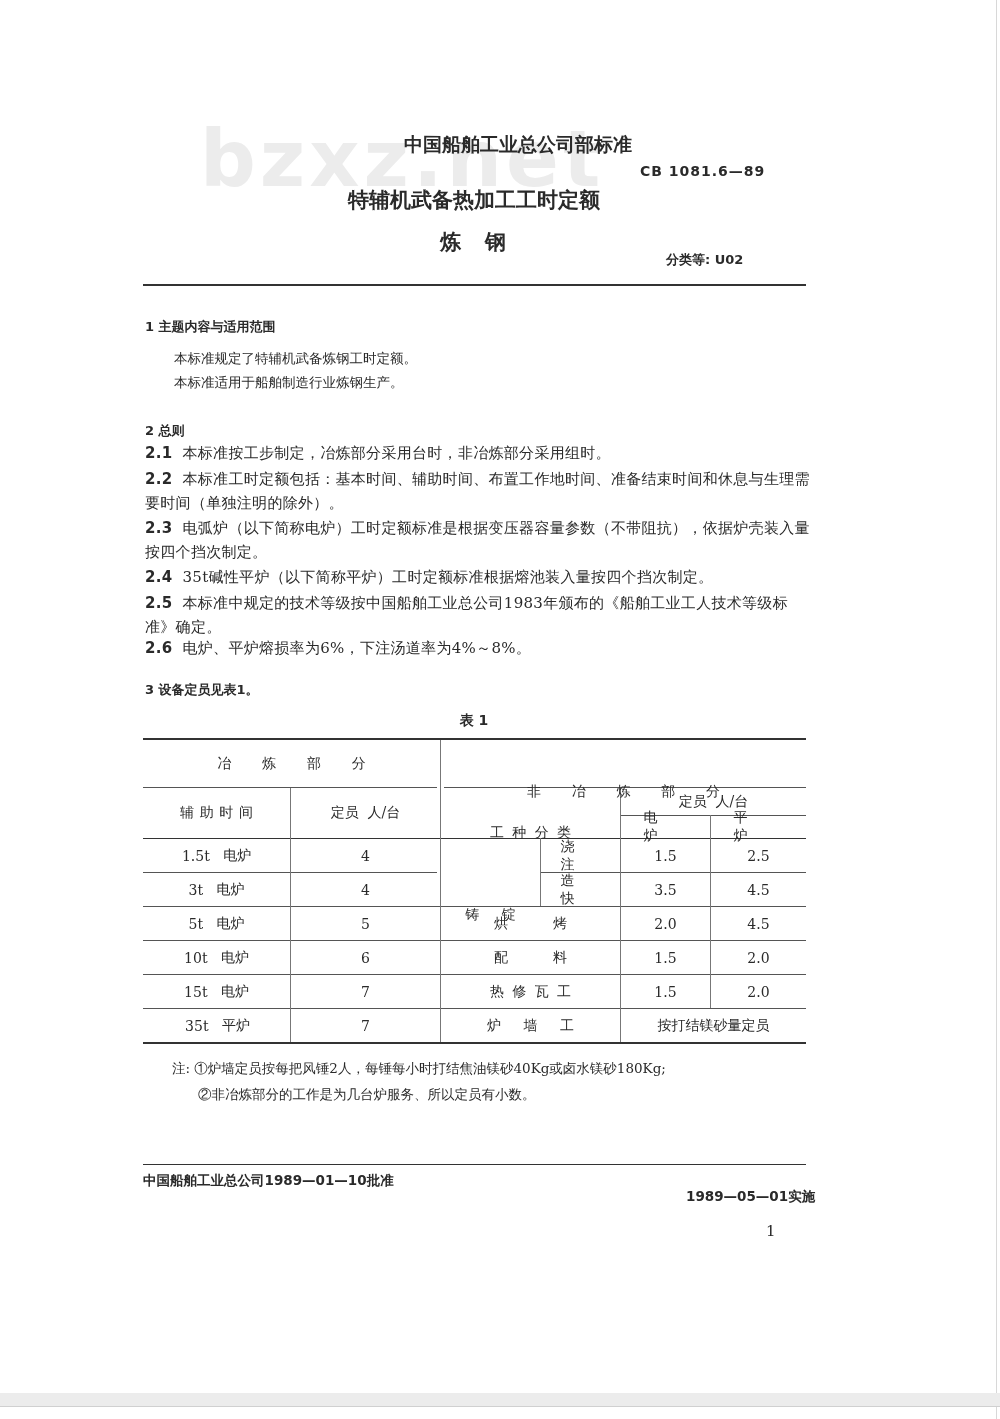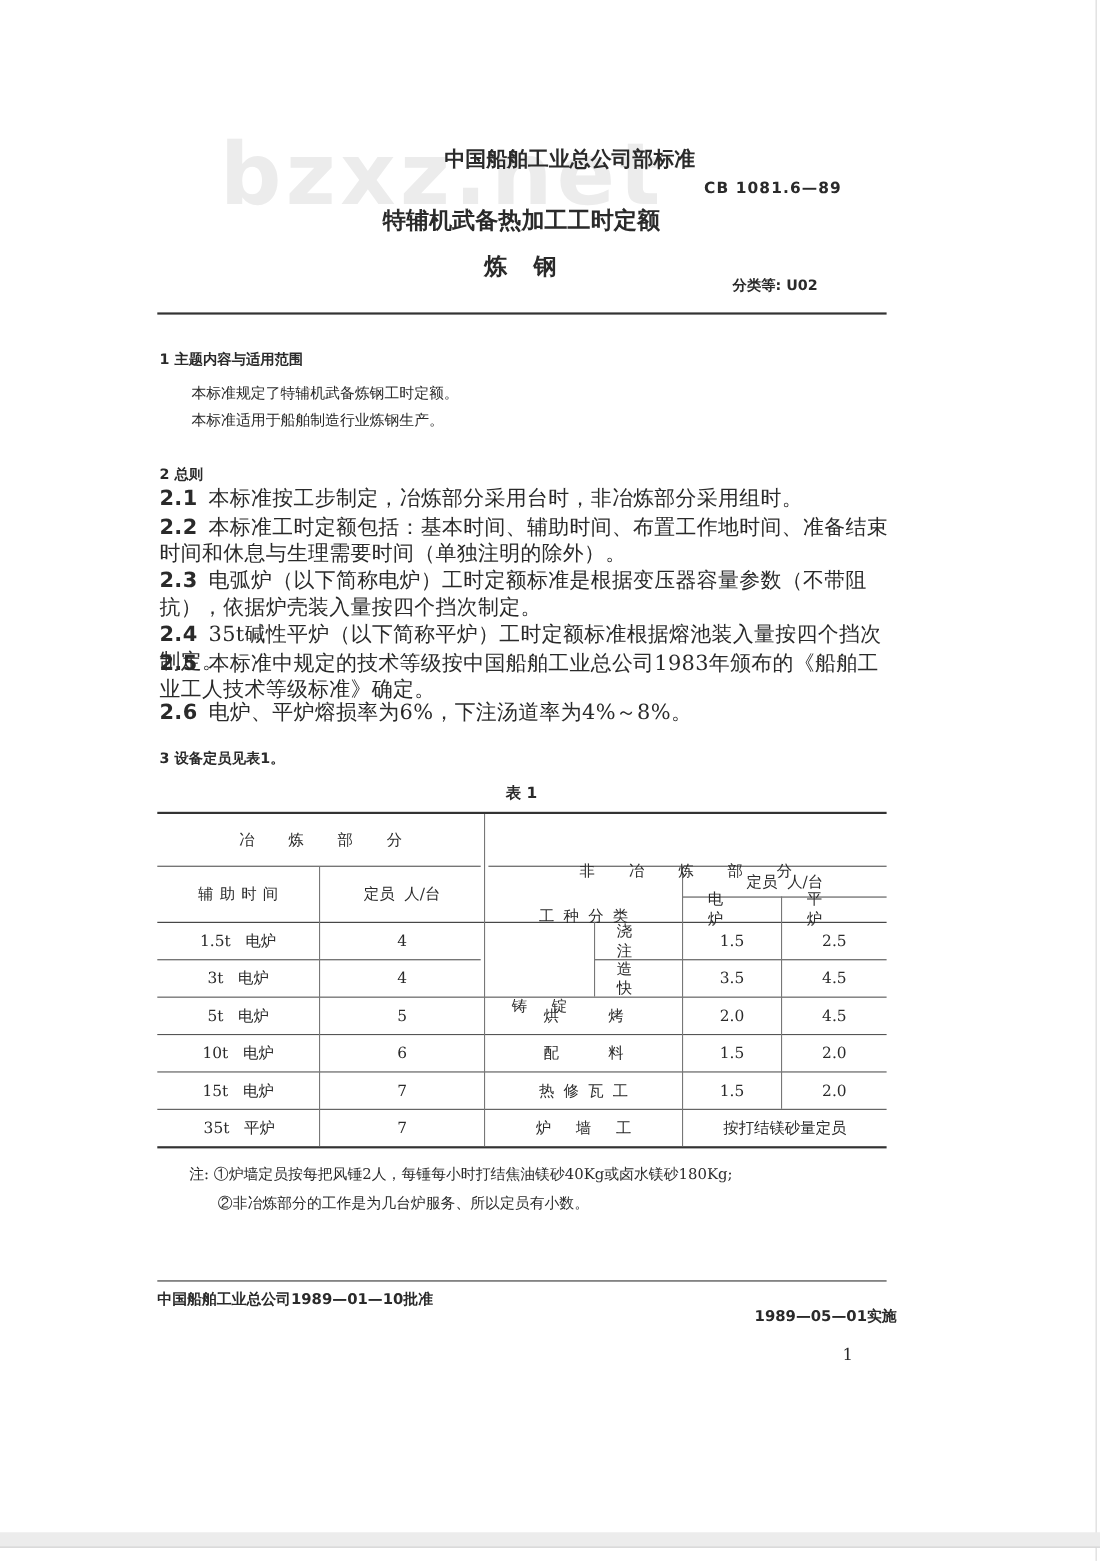--- a/index.html
+++ b/index.html
@@ -19,21 +19,21 @@
   .org-title { left: 0; width: 948px; text-align: center; top: 132px; font-size: 19px; margin-left: 44px; }
   .std-code { left: 640px; top: 163px; font-size: 14px; letter-spacing: 1px; }
   .main-title { left: 0; width: 948px; text-align: center; top: 186px; font-size: 21px; }
   .sub-title { left: 0; width: 948px; text-align: center; top: 228px; font-size: 21px; letter-spacing: 24px; padding-left: 22px; box-sizing: border-box; }
   .class-code { left: 666px; top: 251px; font-size: 13px; }
   .rule { height: 0; border-top: 2px solid #333; }
   .rule-top { left: 143px; top: 284px; width: 663px; }
   .rule-footer { left: 143px; top: 1164px; width: 663px; border-top-width: 1.5px; }
   .text { font-size: 13.5px; line-height: 24px; }
   .h-sec { font-size: 13px; }
-  .para { left: 145px; width: 665px; font-size: 19px; line-height: 24px; letter-spacing: 0.3px; }
+  .para { left: 145px; width: 665px; font-size: 15px; line-height: 24px; letter-spacing: 0.3px; }
   .para .num { font-family: "DejaVu Sans", "Liberation Sans", sans-serif; font-weight: bold; margin-right: 10px; }
   .indent { left: 174px; }
   
   .tbl-caption { left: 0; width: 948px; text-align: center; top: 712px; font-size: 14px; }
   .cell { position: absolute; display: flex; align-items: center; justify-content: center; font-size: 14px; box-sizing: border-box; }
   .spaced { letter-spacing: 0.9em; padding-left: 0.9em; }
   .spaced-wide { letter-spacing: 2.2em; padding-left: 2.2em; }
   .spaced-mid { letter-spacing: 1.6em; padding-left: 1.6em; }
   .hline { position: absolute; height: 0; border-top: 1px solid #555; }
   .hline.thick { border-top: 2px solid #333; }

